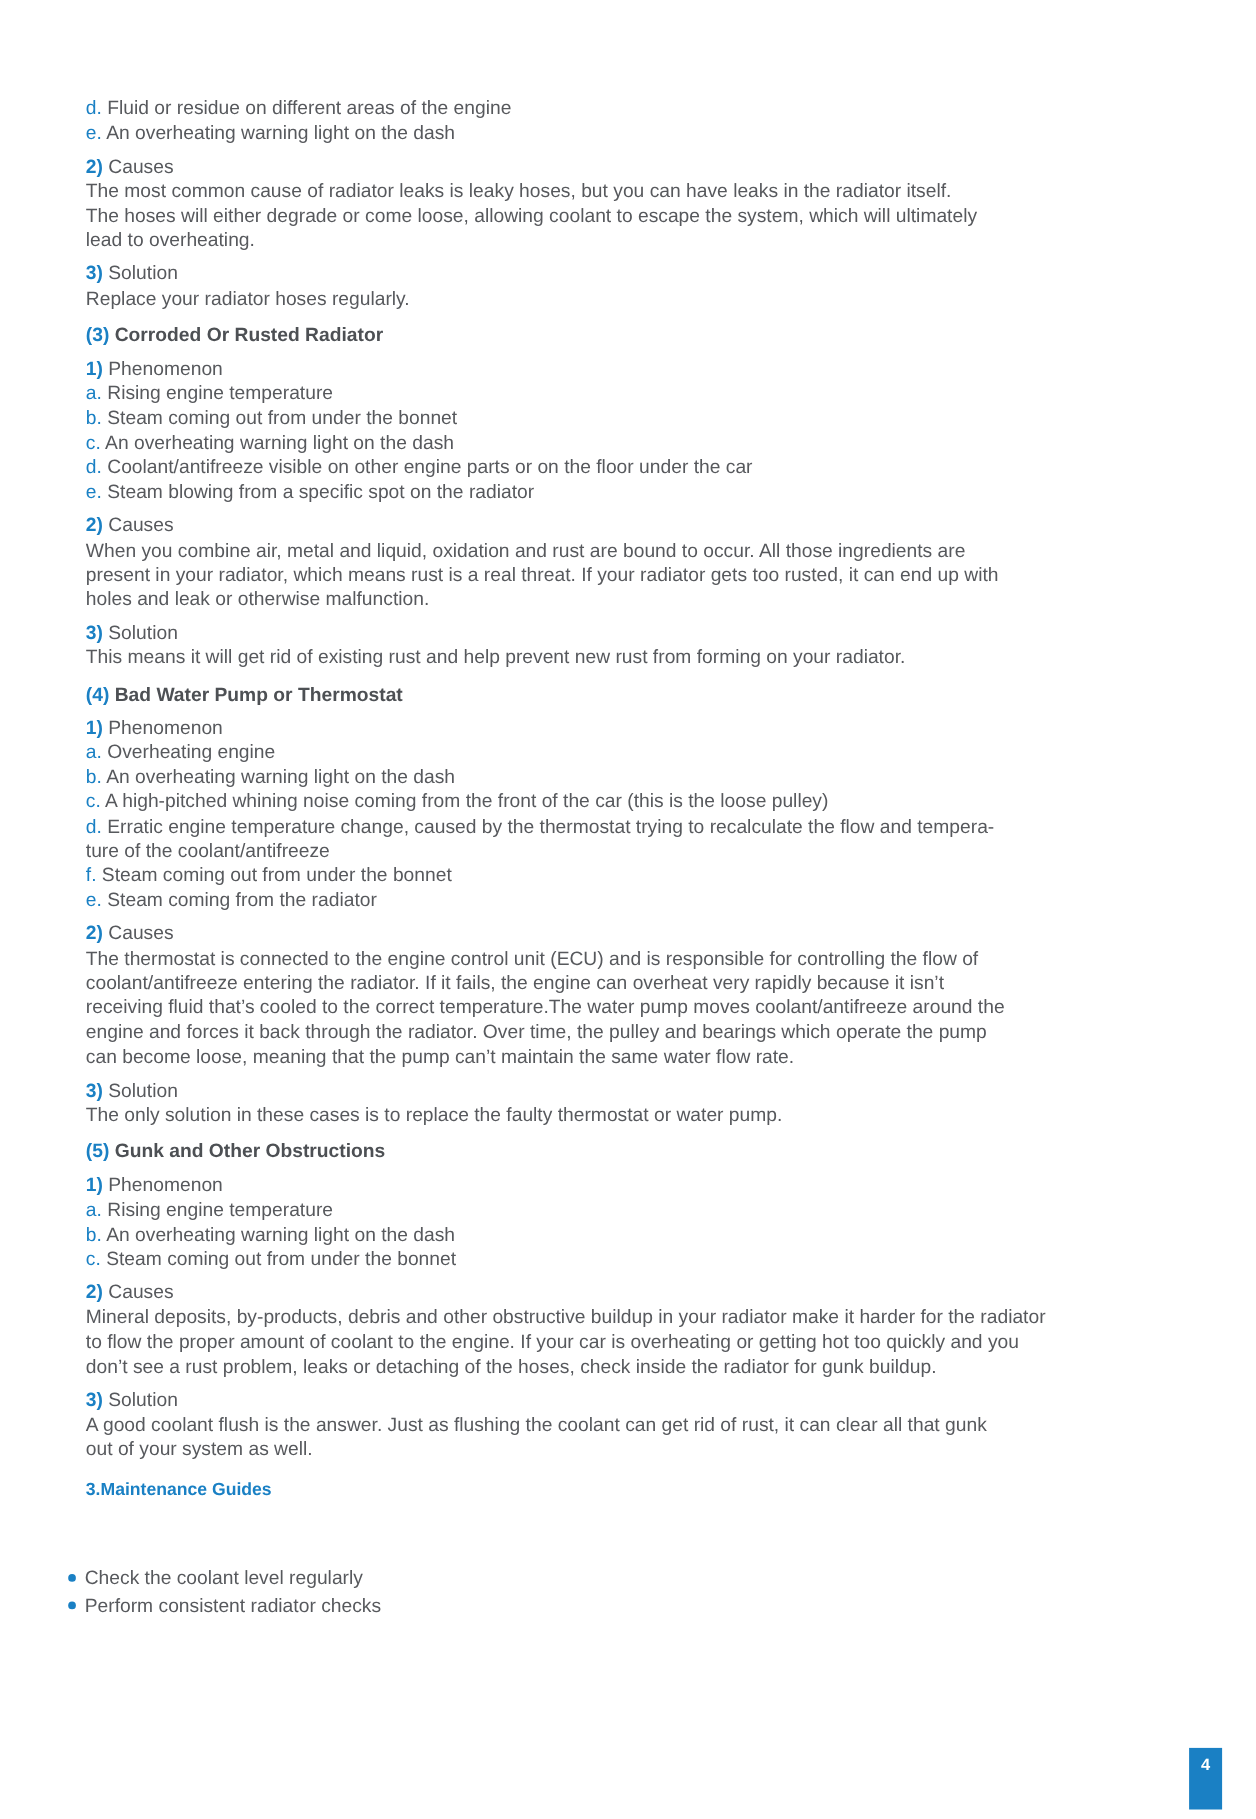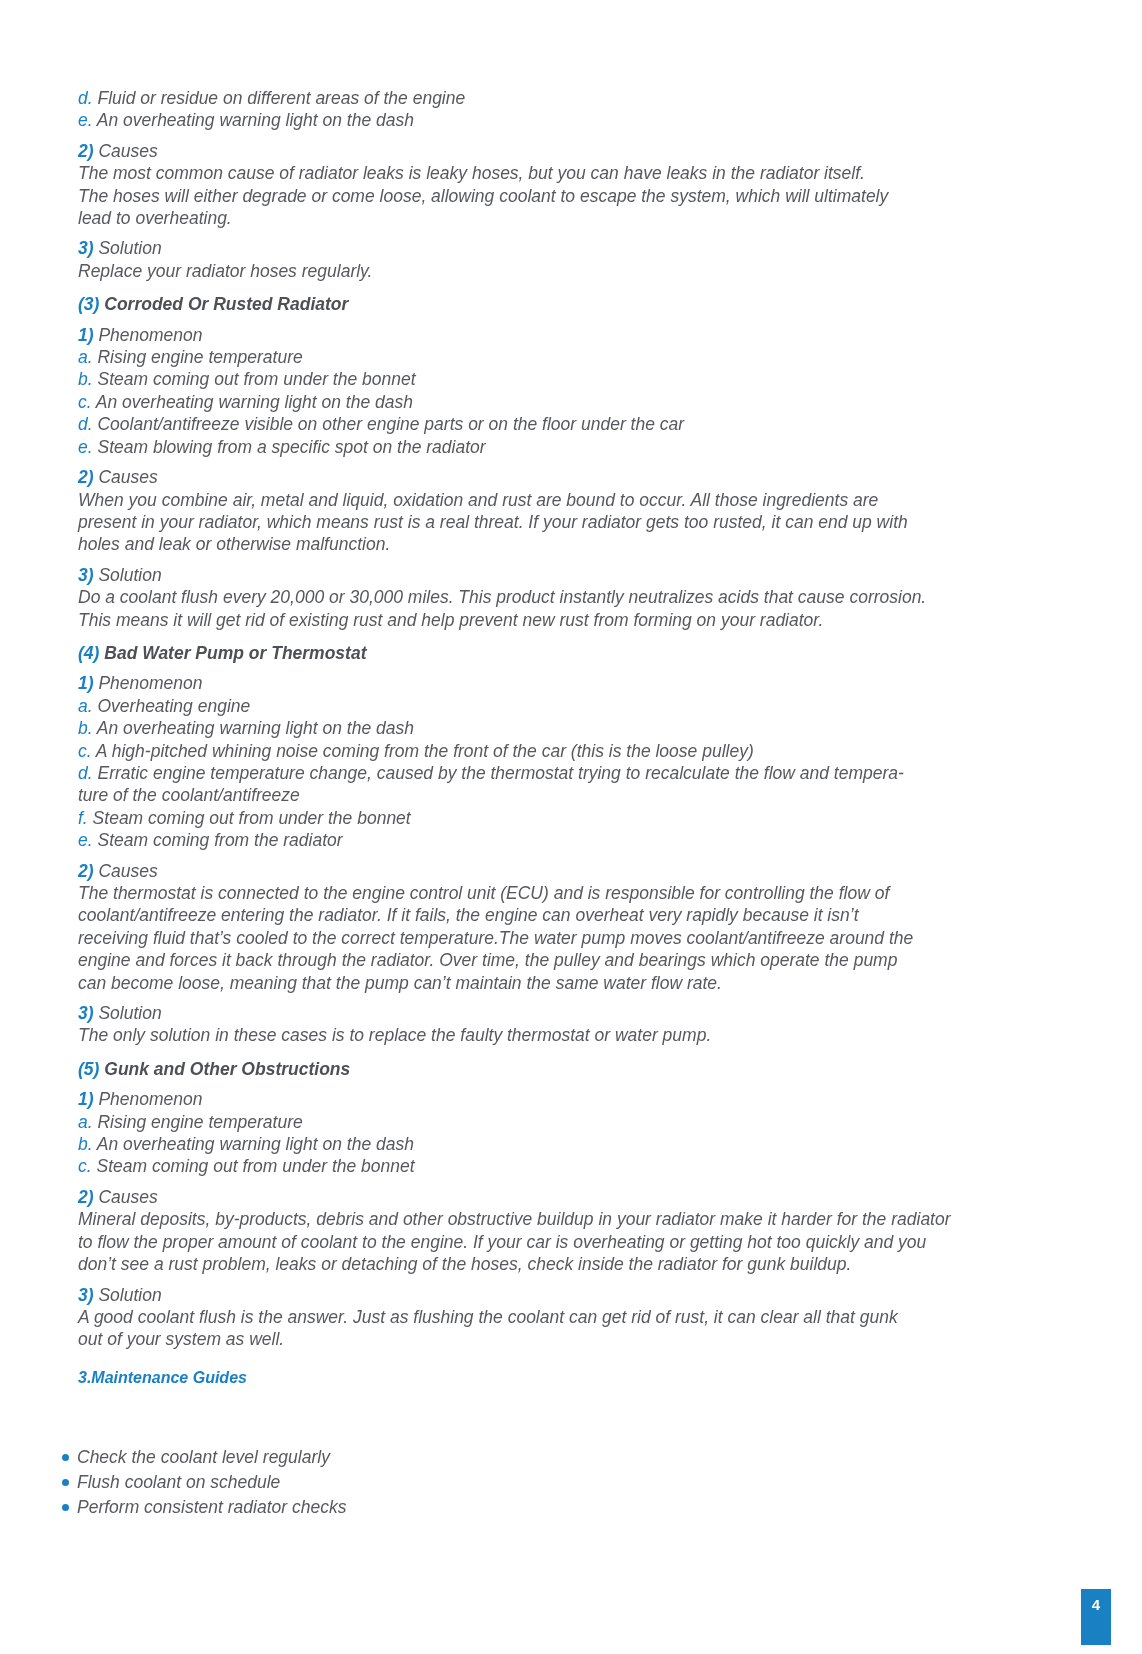--- a/index.html
+++ b/index.html
@@ -9,21 +9,21 @@
   }
   html,body{margin:0;padding:0;background:#ffffff;}
   body{
     width:1142px;height:1654px;position:relative;overflow:hidden;
     font-family:"Liberation Sans", sans-serif;
     color:var(--body-text);
   }
   .page{position:absolute;inset:0;background:#ffffff;}
   .doc{
     position:absolute;left:78px;top:87px;right:58px;
-    font-size:17.5px;line-height:22.4px;font-style:italic;
+    font-size:17.5px;line-height:22.4px;
   }
   .line,.pline{white-space:nowrap;}
   .lbl{color:var(--accent);}
   .num-heading{margin-top:8px;}
   .num-heading .lbl{font-weight:700;}
   .sec-heading{margin-top:11px;font-weight:700;color:var(--bold-text);}
   .sec-heading .lbl{font-weight:700;color:var(--accent);}
   .para{margin:0;}
   .cont{}
   
@@ -73,21 +73,20 @@
       <div class="line lettered"><span class="lbl">d.</span> <span class="txt">Coolant/antifreeze visible on other engine parts or on the floor under the car</span></div>
       <div class="line lettered"><span class="lbl">e.</span> <span class="txt">Steam blowing from a specific spot on the radiator</span></div>
       <div class="line num-heading"><span class="lbl">2)</span> <span class="txt">Causes</span></div>
       <div class="para">
         <div class="pline">When you combine air, metal and liquid, oxidation and rust are bound to occur. All those ingredients are</div>
         <div class="pline">present in your radiator, which means rust is a real threat. If your radiator gets too rusted, it can end up with</div>
         <div class="pline">holes and leak or otherwise malfunction.</div>
       </div>
       <div class="line num-heading"><span class="lbl">3)</span> <span class="txt">Solution</span></div>
       <div class="para">
-        <div class="pline">Do a coolant flush every 20,000 or 30,000 miles. This product instantly neutralizes acids that cause corrosion.</div>
         <div class="pline">This means it will get rid of existing rust and help prevent new rust from forming on your radiator.</div>
       </div>
       <div class="line sec-heading"><span class="lbl">(4)</span> <span class="txt">Bad Water Pump or Thermostat</span></div>
       <div class="line num-heading"><span class="lbl">1)</span> <span class="txt">Phenomenon</span></div>
       <div class="line lettered"><span class="lbl">a.</span> <span class="txt">Overheating engine</span></div>
       <div class="line lettered"><span class="lbl">b.</span> <span class="txt">An overheating warning light on the dash</span></div>
       <div class="line lettered"><span class="lbl">c.</span> <span class="txt">A high-pitched whining noise coming from the front of the car (this is the loose pulley)</span></div>
       <div class="line lettered"><span class="lbl">d.</span> <span class="txt">Erratic engine temperature change, caused by the thermostat trying to recalculate the flow and tempera-</span></div>
       <div class="line cont">ture of the coolant/antifreeze</div>
       <div class="line lettered"><span class="lbl">f.</span> <span class="txt">Steam coming out from under the bonnet</span></div>
@@ -118,21 +117,20 @@
       <div class="line num-heading"><span class="lbl">3)</span> <span class="txt">Solution</span></div>
       <div class="para">
         <div class="pline">A good coolant flush is the answer. Just as flushing the coolant can get rid of rust, it can clear all that gunk</div>
         <div class="pline">out of your system as well.</div>
       </div>
       <section class="maintenance" id="maintenance">
       <h2 class="maint-title">3.Maintenance Guides</h2>
       <div class="cols" id="maint-cols">
           <div class="col-left">
             <div class="bullet"><span class="dot"></span><span>Check the coolant level regularly</span></div>
-            <div class="bullet"><span class="dot"></span><span>Flush coolant on schedule</span></div>
             <div class="bullet"><span class="dot"></span><span>Perform consistent radiator checks</span></div>
           </div>
         </div>
     </section>
   </main>
   <div class="page-badge">
     <span>4</span>
   </div>
 </div>
 

